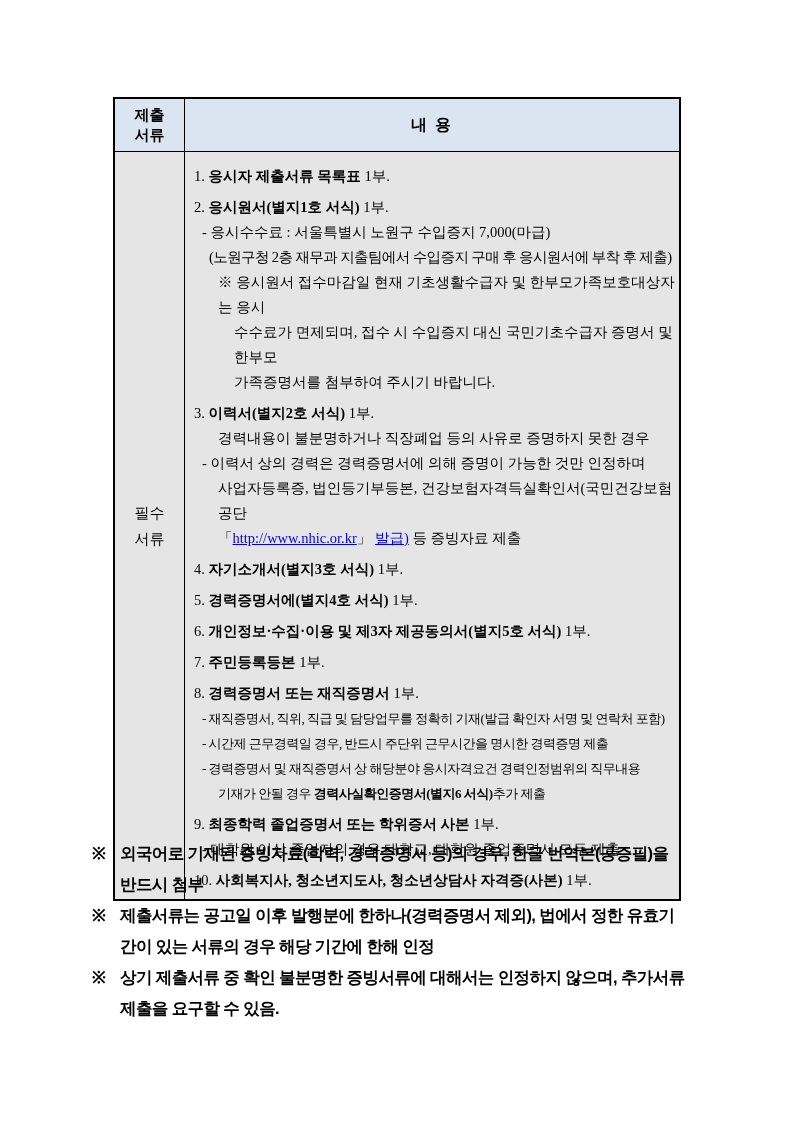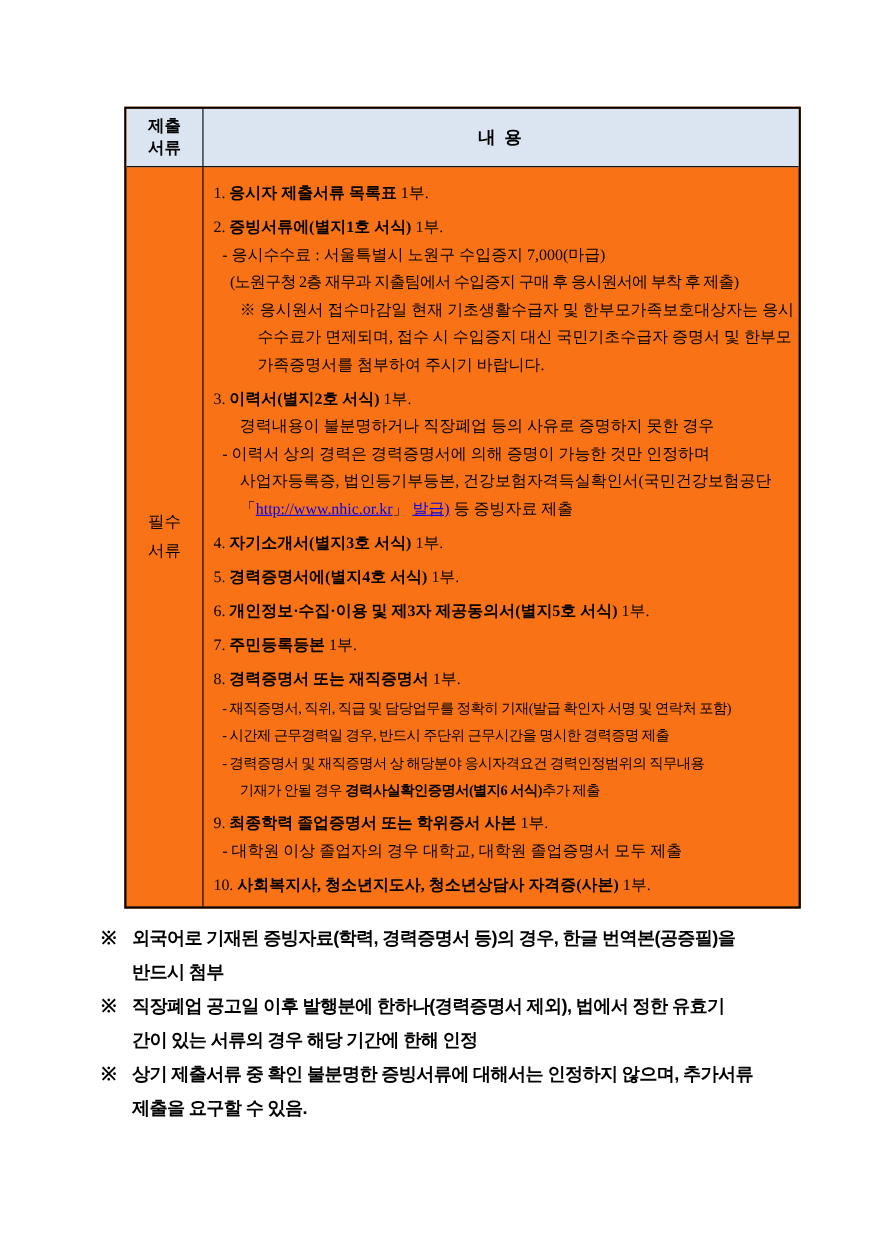--- a/index.html
+++ b/index.html
@@ -5,24 +5,24 @@
   html,body{margin:0;padding:0;}
   body{
     width:793px;height:1121px;
     background:#ffffff;
     position:relative;
     font-family:"Liberation Serif", serif;
     color:#000;
   }
   
   .doc-table{
-    position:absolute;left:113px;top:97px;width:615px;
+    position:absolute;left:113px;top:97px;width:568px;
     border:2px solid #000;
     box-sizing:border-box;
-    background:#f97316;
+    background:#e5e5e5;
   }
   .t-header{
     display:flex;
     background:#dbe5f1;
     border-bottom:1px solid #000;
   }
   .t-h1{
     width:70px;min-width:70px;
     border-right:1px solid #000;
     box-sizing:border-box;
@@ -101,21 +101,21 @@
       <span>내 용</span>
     </div>
   </div>
   <div class="t-body">
     <div class="t-label">
       <span>필수</span>
       <span>서류</span>
     </div>
     <div class="t-content">
         <div class="line ind0 item"><span>1. </span><span class="b">응시자 제출서류 목록표</span><span> 1부.</span></div>
-        <div class="line ind0 item"><span>2. </span><span class="b">증빙서류에(별지1호 서식)</span><span> 1부.</span></div>
+        <div class="line ind0 item"><span>2. </span><span class="b">응시원서(별지1호 서식)</span><span> 1부.</span></div>
         <div class="line ind1"><span>- 응시수수료 : 서울특별시 노원구 수입증지 7,000(마급)</span></div>
         <div class="line ind2"><span>(노원구청 2층 재무과 지출팀에서 수입증지 구매 후 응시원서에 부착 후 제출)</span></div>
         <div class="line ind3"><span>※ 응시원서 접수마감일 현재 기초생활수급자 및 한부모가족보호대상자는 응시</span></div>
         <div class="line ind4"><span>수수료가 면제되며, 접수 시 수입증지 대신 국민기초수급자 증명서 및 한부모</span></div>
         <div class="line ind4"><span>가족증명서를 첨부하여 주시기 바랍니다.</span></div>
         <div class="line ind0 item"><span>3. </span><span class="b">이력서(별지2호 서식)</span><span> 1부.</span></div>
         <div class="line ind3"><span>경력내용이 불분명하거나 직장폐업 등의 사유로 증명하지 못한 경우</span></div>
         <div class="line ind1"><span>- 이력서 상의 경력은 경력증명서에 의해 증명이 가능한 것만 인정하며</span></div>
         <div class="line ind3"><span>사업자등록증, 법인등기부등본, 건강보험자격득실확인서(국민건강보험공단</span></div>
         <div class="line ind3"><span>「</span><span class="link">http://www.nhic.or.kr</span><span>」 </span><span class="link">발급)</span><span> 등 증빙자료 제출</span></div>
@@ -136,21 +136,21 @@
 </div>
 
 <div class="notes">
   <div class="note">
     <span class="note-marker">※</span>
     <div class="note-line">외국어로 기재된 증빙자료(학력, 경력증명서 등)의 경우, 한글 번역본(공증필)을</div>
     <div class="note-line">반드시 첨부</div>
   </div>
   <div class="note">
     <span class="note-marker">※</span>
-    <div class="note-line">직장폐업 공고일 이후 발행분에 한하나(경력증명서 제외), 법에서 정한 유효기</div>
+    <div class="note-line">제출서류는 공고일 이후 발행분에 한하나(경력증명서 제외), 법에서 정한 유효기</div>
     <div class="note-line">간이 있는 서류의 경우 해당 기간에 한해 인정</div>
   </div>
   <div class="note">
     <span class="note-marker">※</span>
     <div class="note-line">상기 제출서류 중 확인 불분명한 증빙서류에 대해서는 인정하지 않으며, 추가서류</div>
     <div class="note-line">제출을 요구할 수 있음.</div>
   </div>
 </div>
 
 </body></html>

